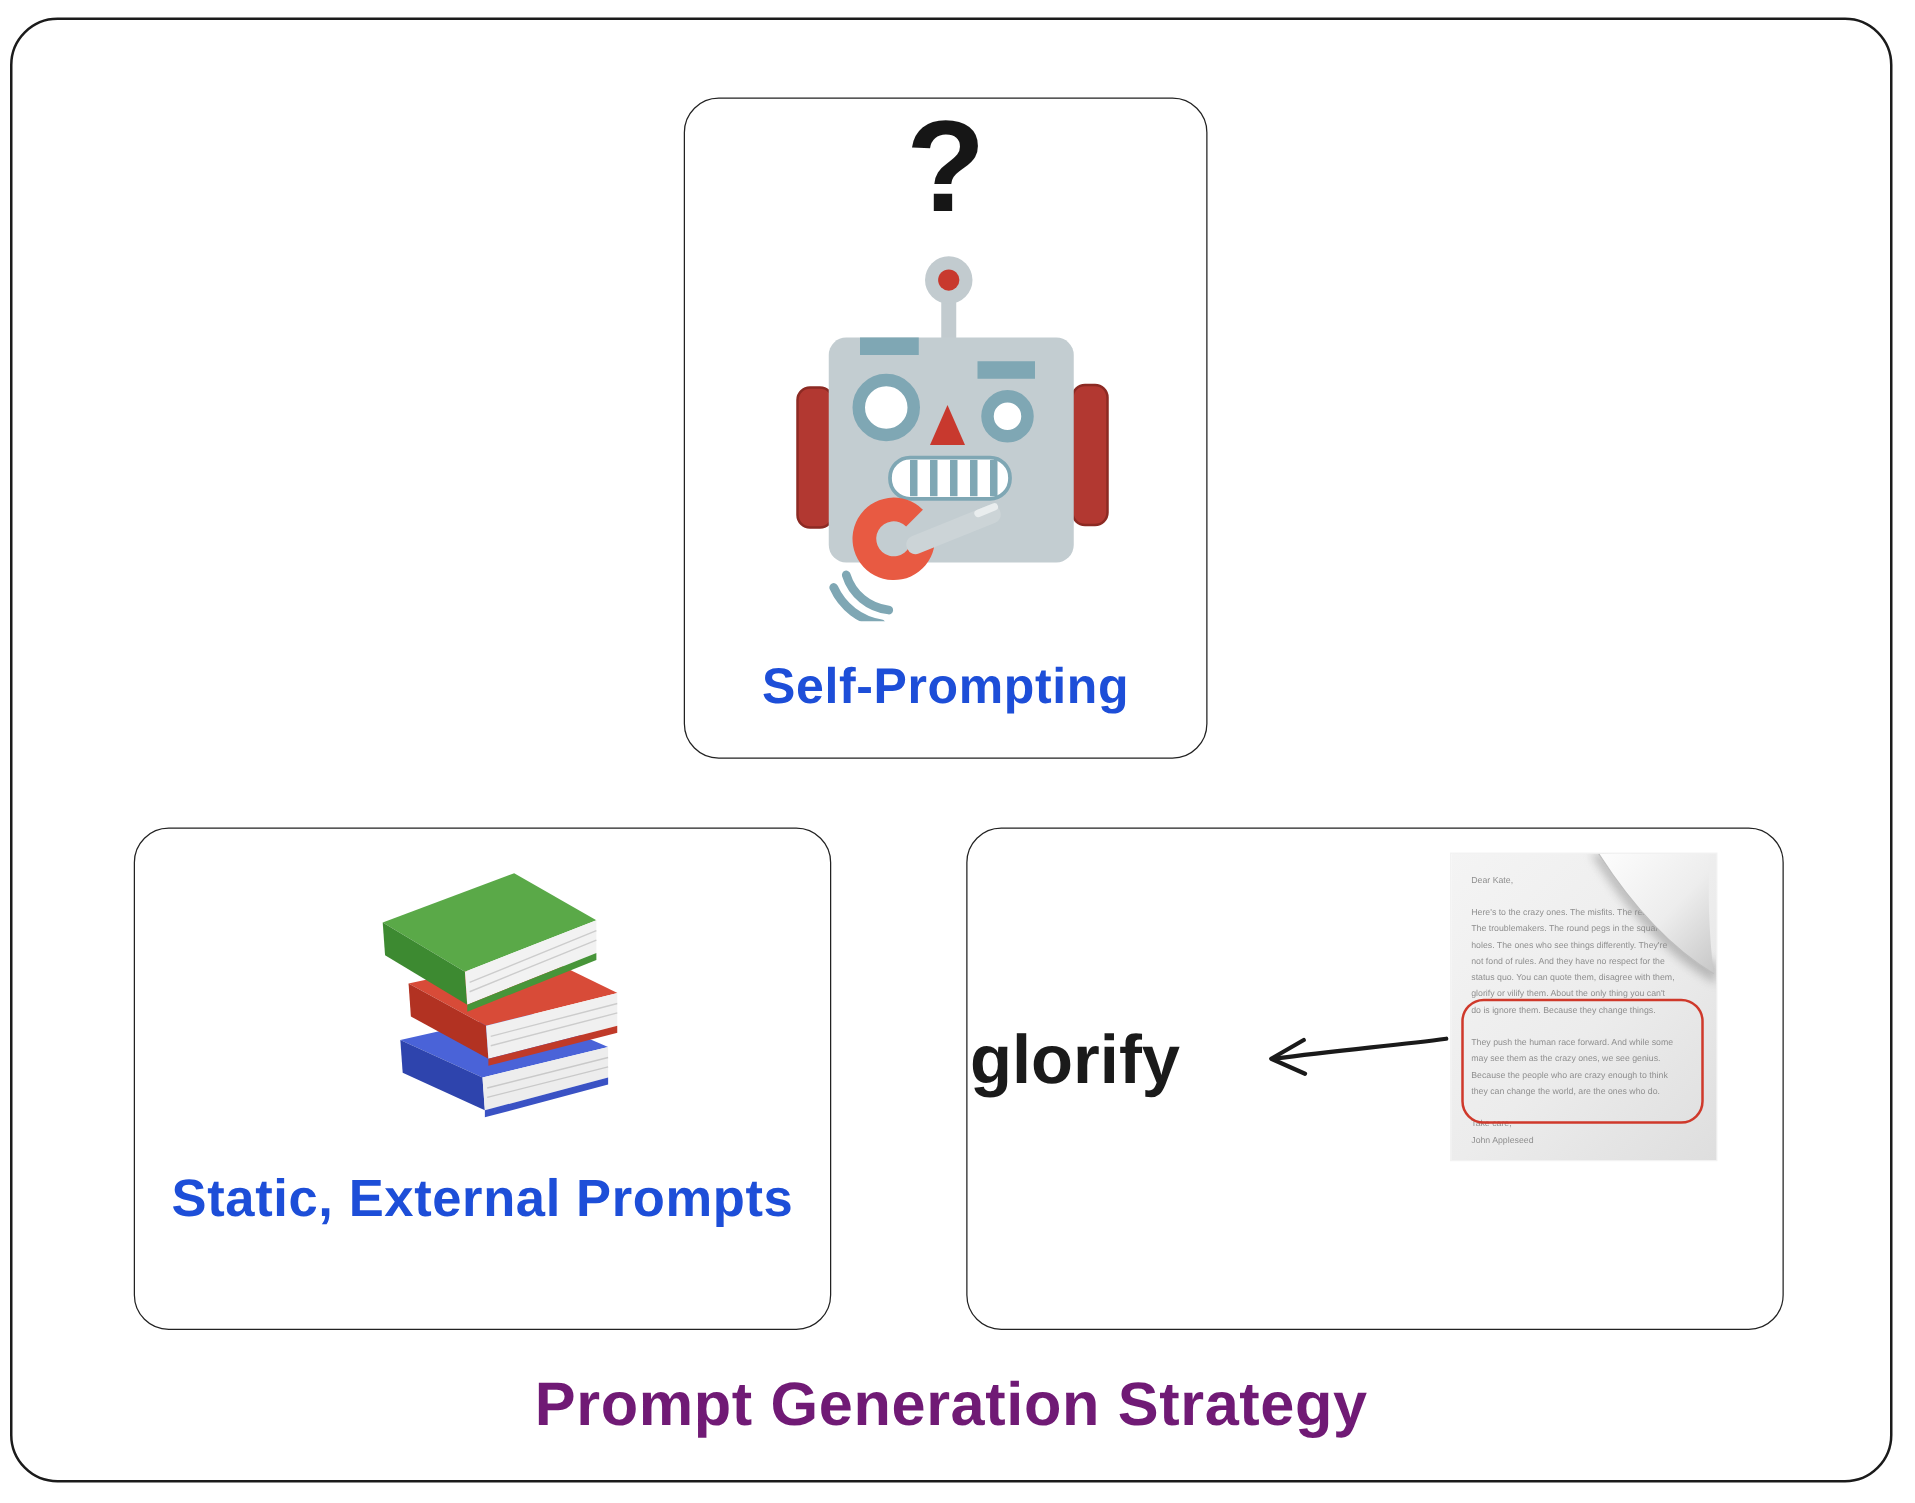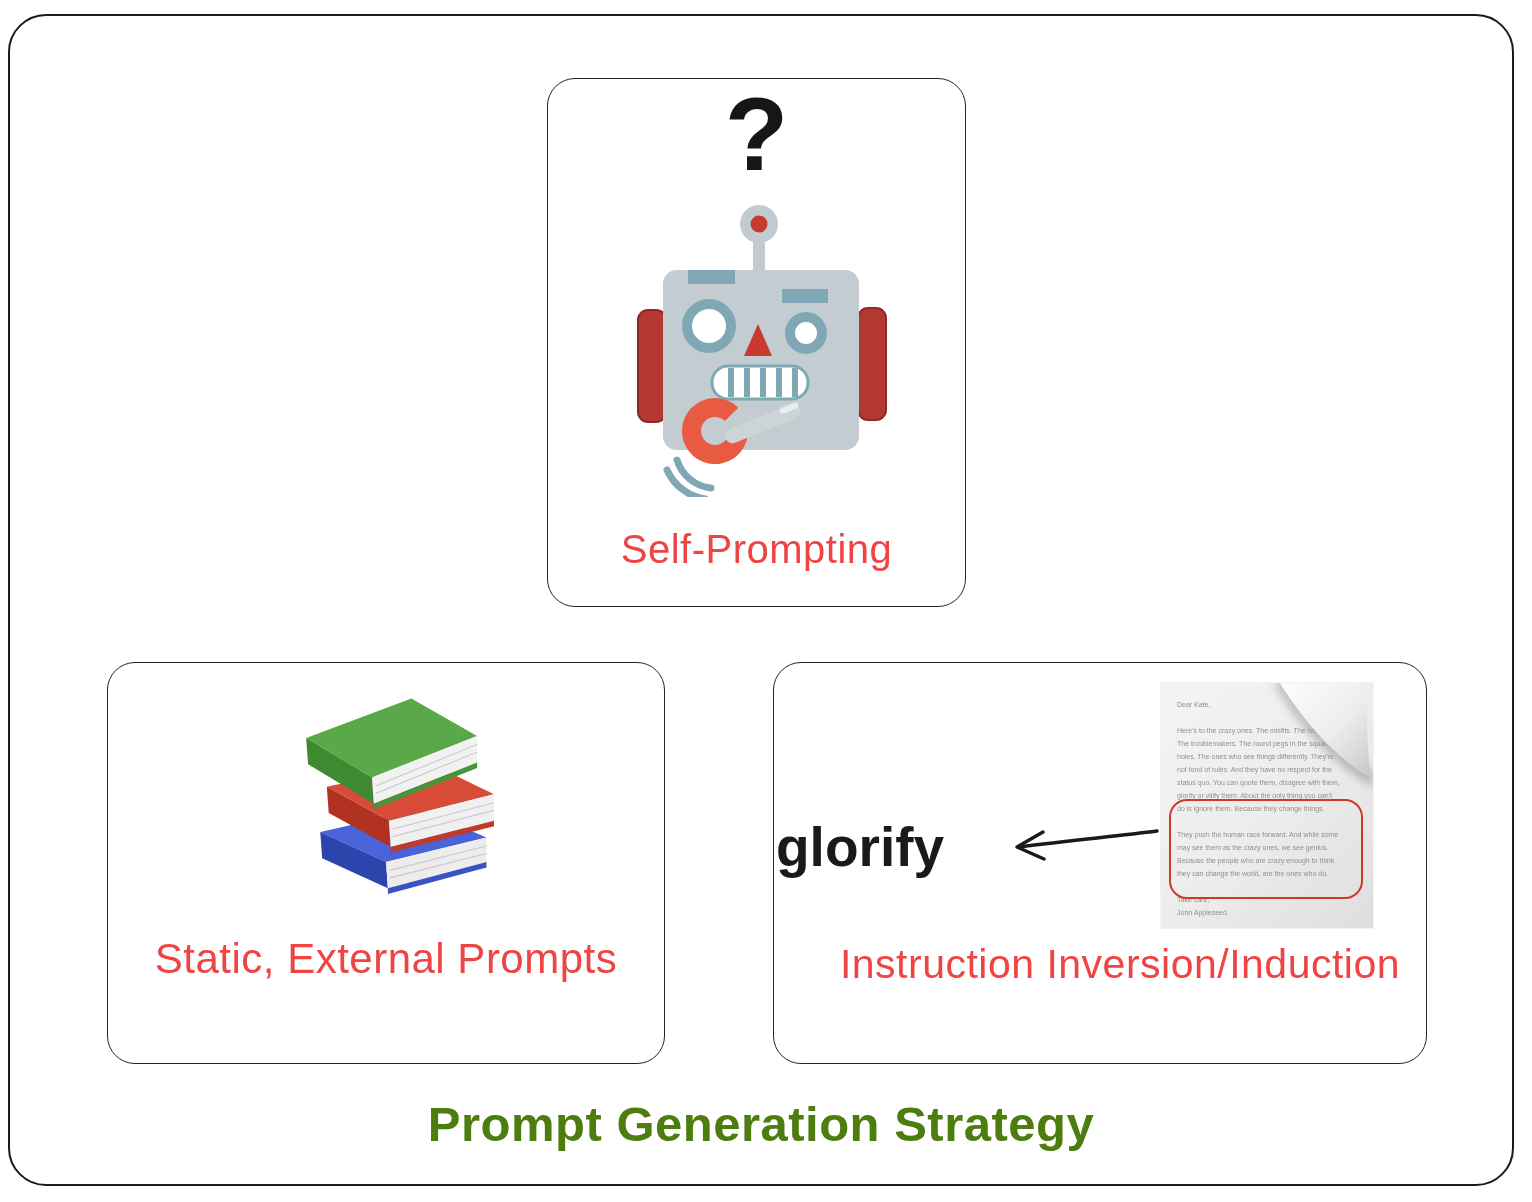--- a/index.html
+++ b/index.html
@@ -4,21 +4,21 @@
 <style>
   html,body{margin:0;padding:0;background:#ffffff;}
   body{width:1532px;height:1202px;position:relative;overflow:hidden;
        font-family:"Liberation Sans",sans-serif;color:#1d1d1d;}
   .frame{position:absolute;left:8px;top:14px;width:1502px;height:1168px;
          border:2px solid #1b1b1b;border-radius:38px;background:#ffffff;}
   .card{position:absolute;border:1.6px solid #222222;border-radius:28px;background:#ffffff;}
   #card-self{left:537px;top:62px;width:417px;height:527px;}
   #card-static{left:97px;top:646px;width:556px;height:400px;}
   #card-inversion{left:763px;top:646px;width:652px;height:400px;}
-  .hand{font-weight:400;letter-spacing:.5px;color:#ef4444;}
+  .hand{font-weight:700;letter-spacing:.5px;color:#1d4ed8;}
   .card-label{position:absolute;left:0;right:0;text-align:center;font-size:40px;}
   #card-self .card-label{top:448px;}
   #card-static .card-label{top:272px;font-size:42px;}
   #card-inversion .card-label{top:278px;font-size:41px;padding-left:40px;}
   .qmark{position:absolute;left:0;right:0;top:-4px;text-align:center;
          font-size:104px;font-weight:800;color:#161616;}
   #robot-svg{position:absolute;left:85px;top:123px;}
   #books-svg{position:absolute;left:170px;top:24px;}
   .question-word{position:absolute;left:2px;top:152px;width:235px;text-align:left;
                  font-size:55px;font-weight:700;color:#1a1a1a;letter-spacing:0;}
@@ -27,21 +27,21 @@
   .doc{position:absolute;left:387px;top:20px;width:212px;height:245px;
        background:linear-gradient(135deg,#f4f4f4 0%,#ececec 55%,#dedede 100%);
        box-shadow:0 0 0 1px rgba(0,0,0,0.05);}
   .doc-text{position:absolute;left:16px;top:15px;width:186px;overflow:hidden;}
   .doc-line{font-size:7px;line-height:13px;color:#8f8f8f;white-space:nowrap;overflow:hidden;}
   .doc-line.blank{height:13px;}
   .doc-highlight{position:absolute;left:8px;top:116px;width:190px;height:96px;
                  border:2.5px solid #cf392b;border-radius:18px;}
   .doc-fold{position:absolute;right:0;top:0;}
   .caption{position:absolute;left:0;right:0;top:1080px;text-align:center;
-           font-size:49px;font-weight:700;color:#4d7c0f;letter-spacing:.5px;}
+           font-size:49px;font-weight:700;color:#701a75;letter-spacing:.5px;}
 </style>
 </head>
 <body>
 
 <div class="frame">
 
   <div class="card" id="card-self">
     <div class="qmark">?</div>
 
     <svg id="robot-svg" width="258" height="295" viewBox="0 0 258 295">
@@ -149,17 +149,16 @@
           <filter id="soft" x="-30%" y="-30%" width="160%" height="160%">
             <feGaussianBlur stdDeviation="4"></feGaussianBlur>
           </filter>
         </defs>
         <path d="M112 0 C140 45 172 82 212 104 L212 88 C176 68 146 36 122 0 Z" fill="#8e8e8e" opacity="0.55" filter="url(#soft)"></path>
         <path d="M118 0 C145 42 175 75 210 96 C206 62 205 30 207 0 Z" fill="url(#gfold)"></path>
         <path d="M118 0 C145 42 175 75 210 96" fill="none" stroke="#bdbdbd" stroke-width="1"></path>
       </svg>
     </div>
 
-    <div class="card-label hand">Instruction Inversion/Induction</div>
   </div>
 
   <div class="caption hand">Prompt Generation Strategy</div>
 </div>
 
 </body></html>

